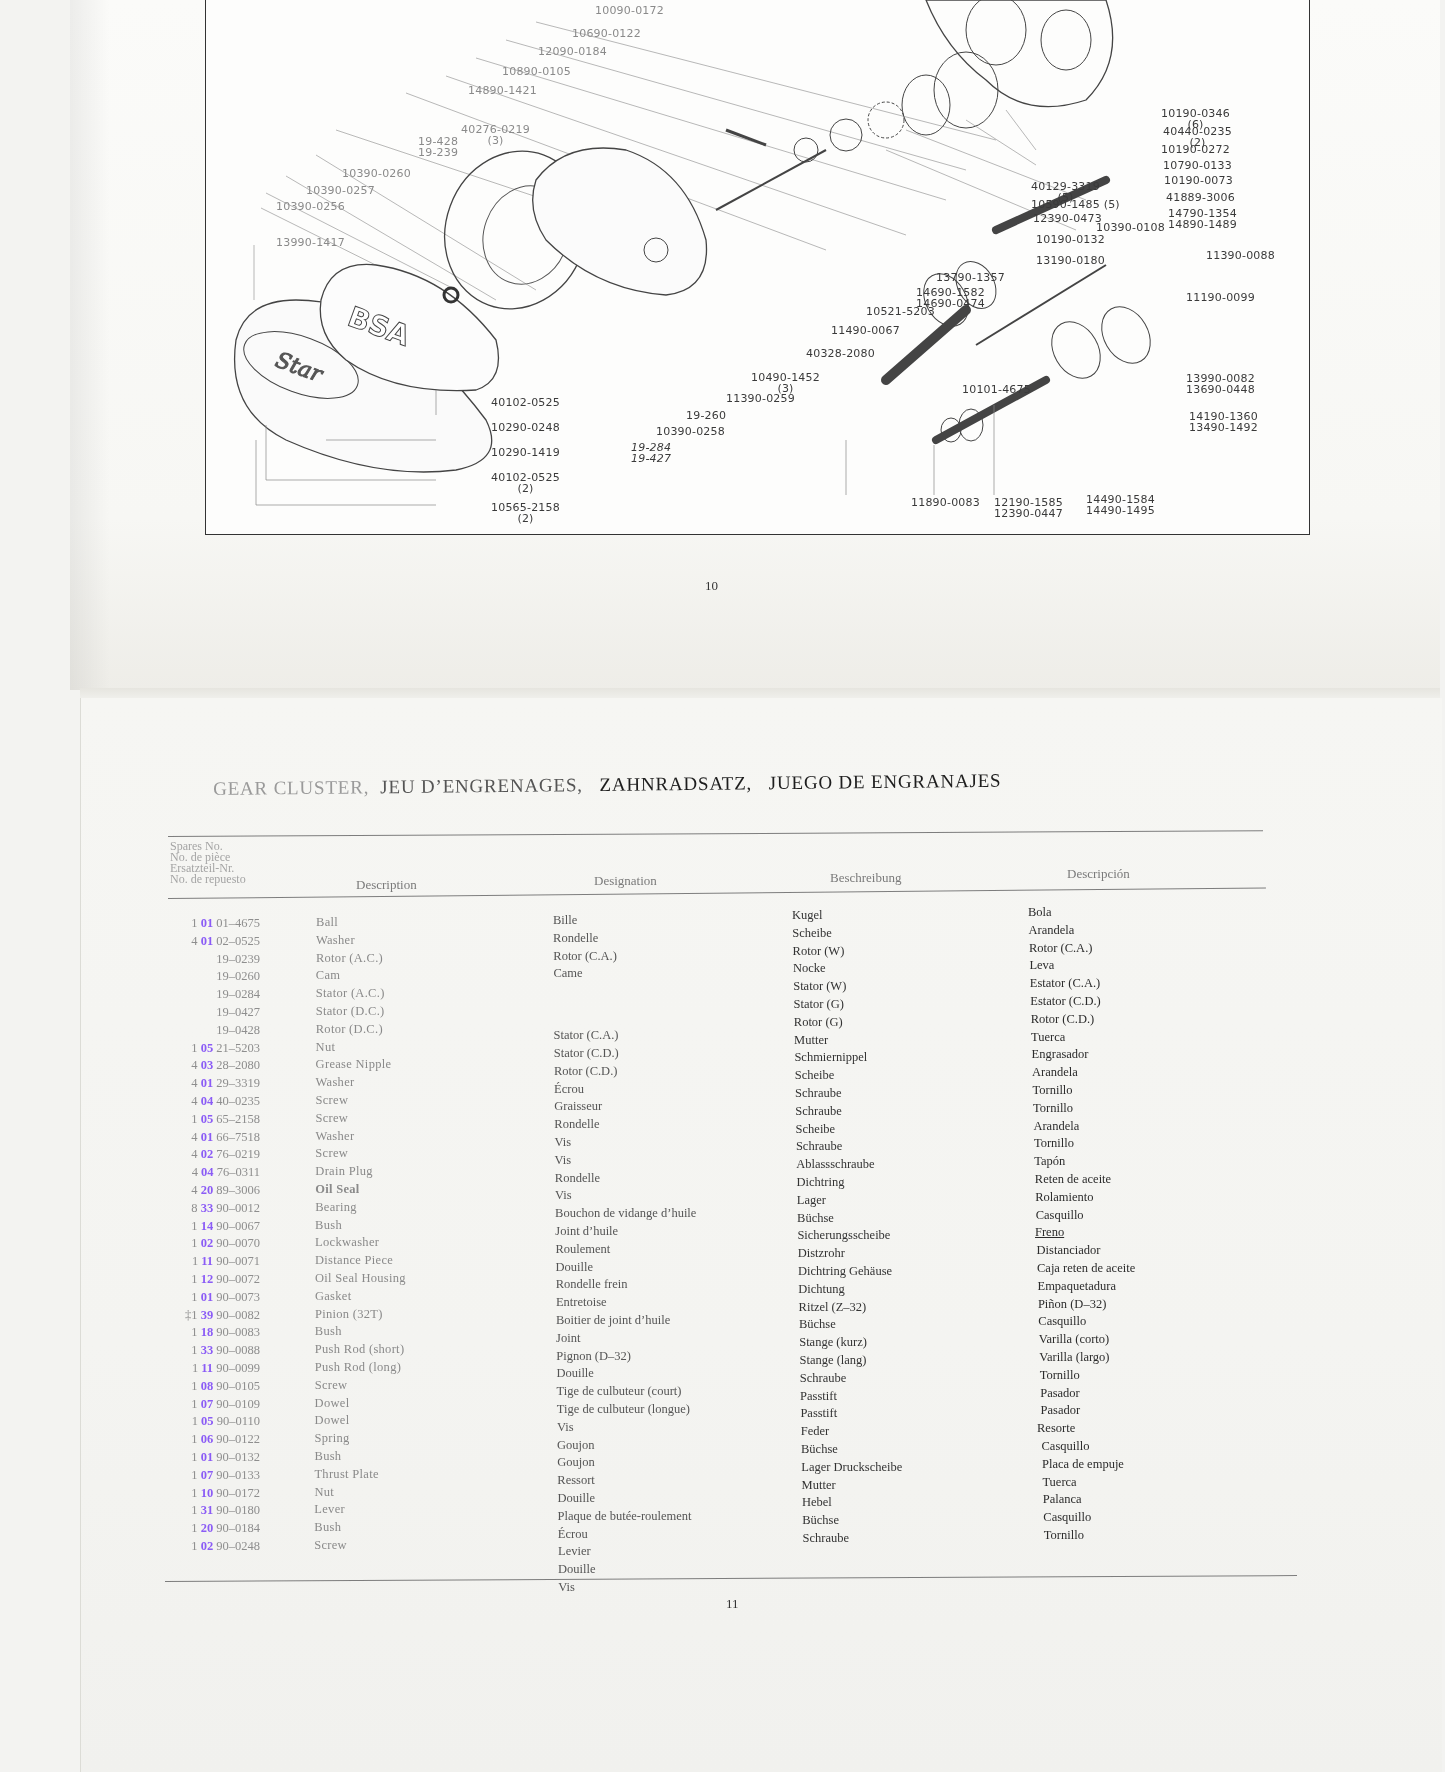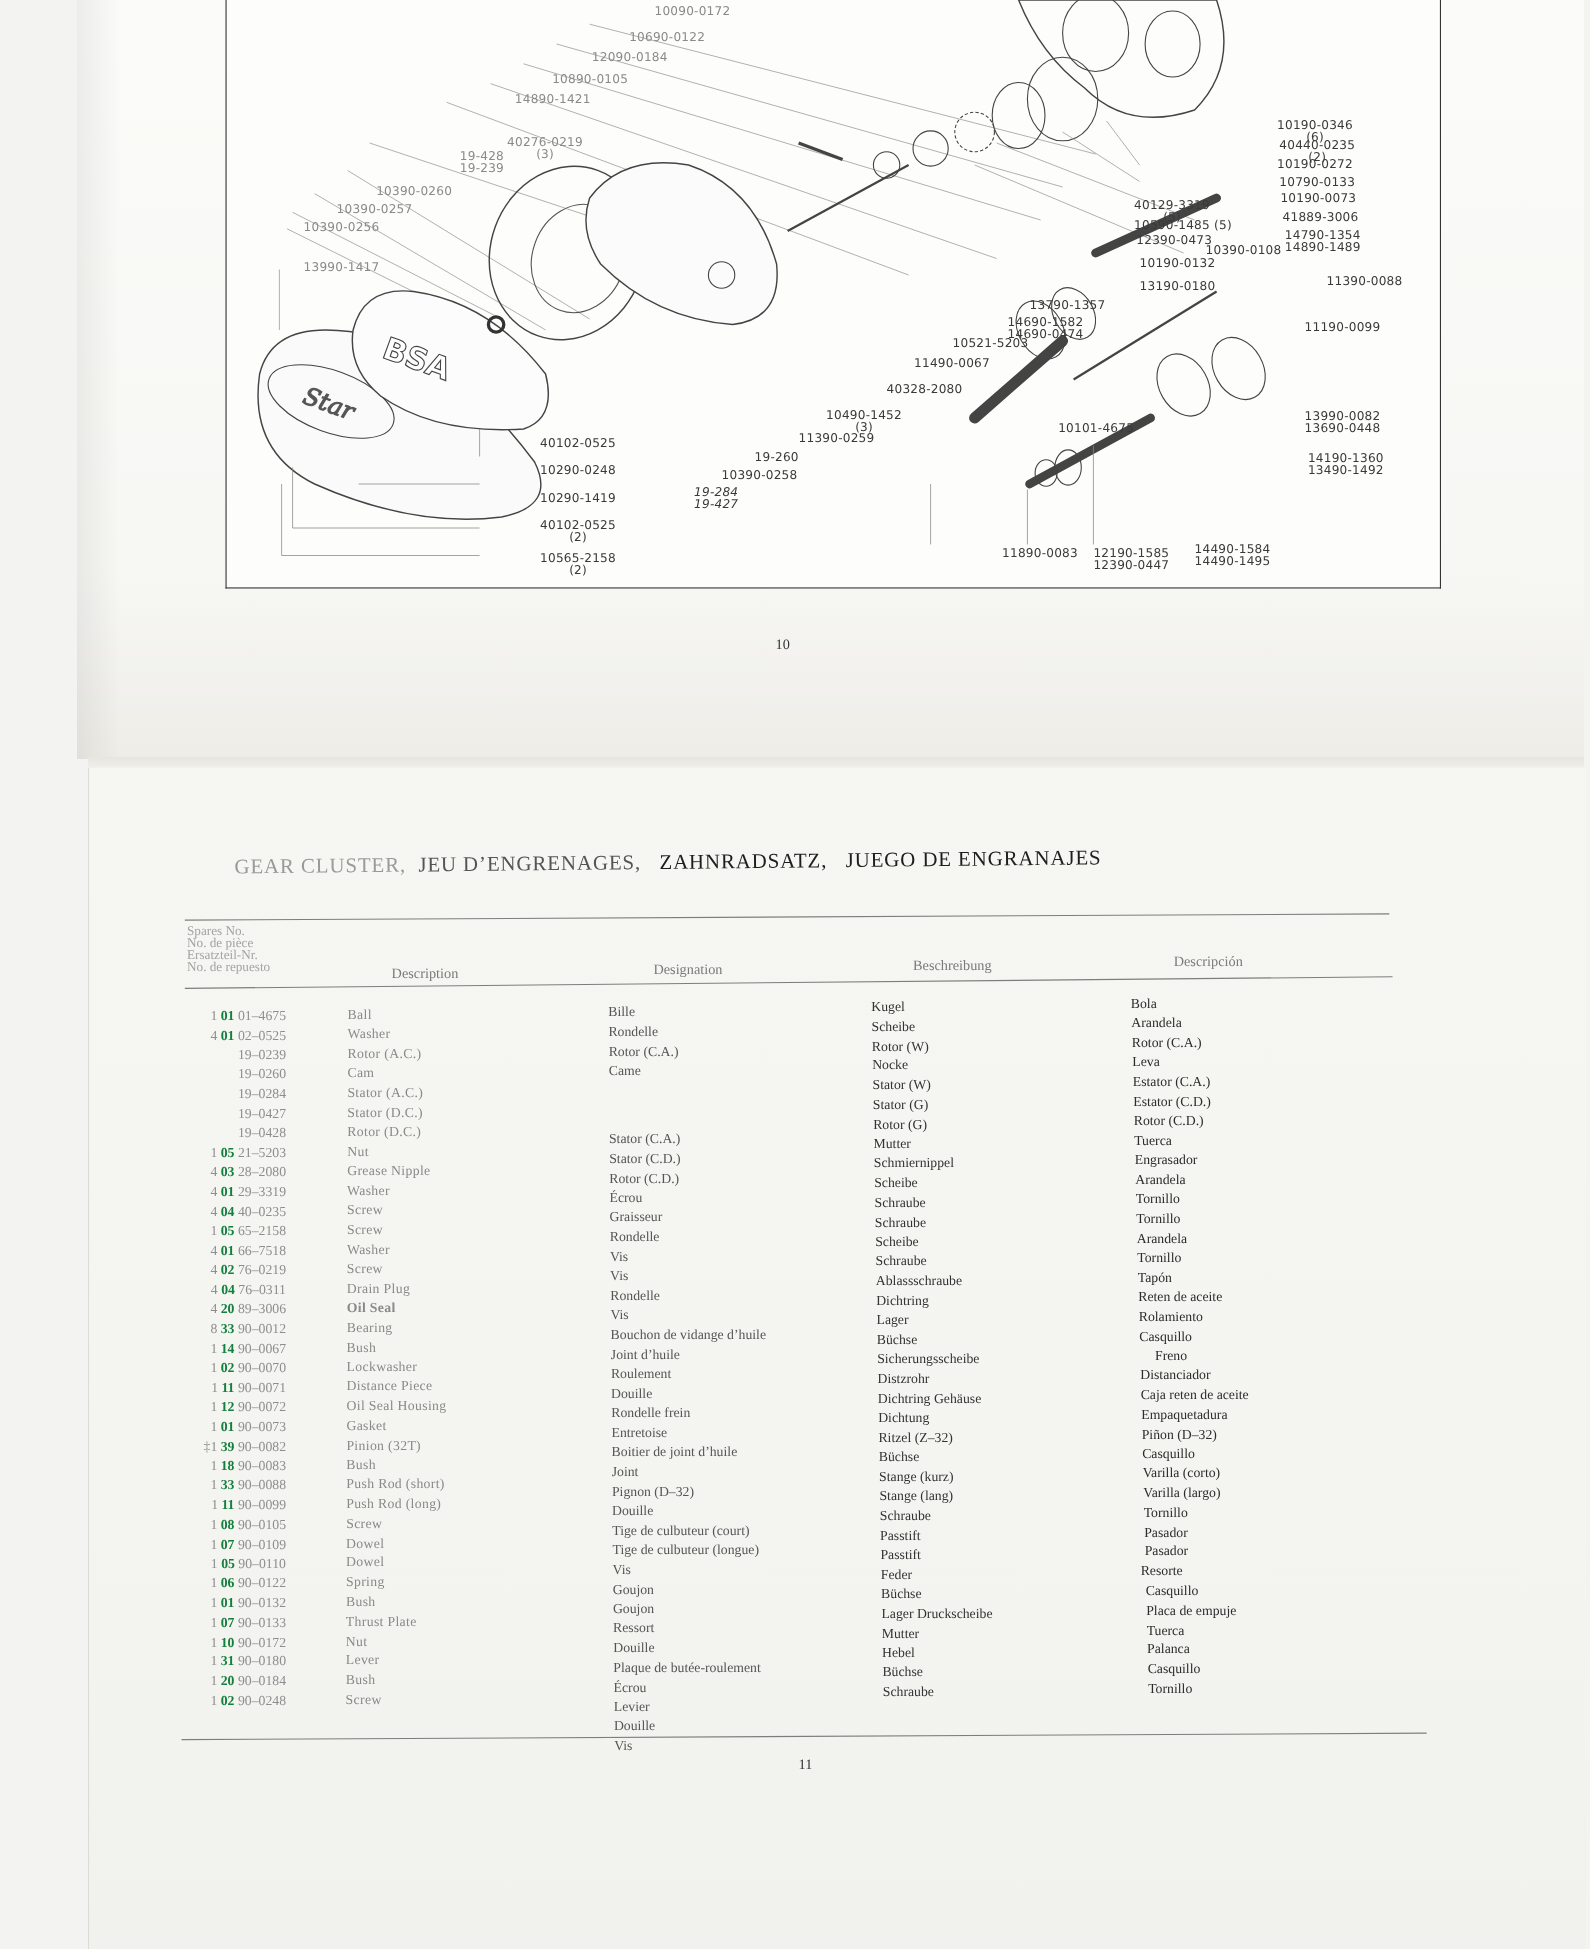--- a/index.html
+++ b/index.html
@@ -57,21 +57,21 @@
   }
   .hdr-spares {
     position: absolute; left: 170px; top: 841px; font-size: 12px; line-height: 11px; color: #a4a4a4;
   }
   .col-head { position: absolute; font-size: 13px; color: #7a7a7a; white-space: nowrap; }
   .col {
     position: absolute; font-size: 12.5px; line-height: 17.8px; white-space: nowrap;
   }
   .col .row { height: 17.8px; }
   .col-no { left: 176px; top: 915px; color: #8e8e8e; text-align: right; width: 84px; }
-  .col-no b { color: #15803d; font-weight: bold; }
+  .col-no b { color: #8b5cf6; font-weight: bold; }
   .col-en { left: 316px; top: 914px; color: #8a8a8a; letter-spacing: 0.3px; }
   .col-fr { left: 553px; top: 912px; color: #555; }
   .col-de { left: 792px; top: 907px; color: #333; }
   .col-es { left: 1028px; top: 904px; color: #2c2c2c; }
   .page-num-11 { position: absolute; left: 726px; top: 1596px; font-size: 13px; color: #333; }
 </style>
 </head>
 <body>
 
 <div class="page-top">
@@ -402,21 +402,21 @@
     <div class="row" style="margin-left: 3.6px;">Engrasador</div>
     <div class="row" style="margin-left: 4px;">Arandela</div>
     <div class="row" style="margin-left: 4.5px;">Tornillo</div>
     <div class="row" style="margin-left: 5px;">Tornillo</div>
     <div class="row" style="margin-left: 5.4px;">Arandela</div>
     <div class="row" style="margin-left: 5.9px;">Tornillo</div>
     <div class="row" style="margin-left: 6.3px;">Tapón</div>
     <div class="row" style="margin-left: 6.8px;">Reten de aceite</div>
     <div class="row" style="margin-left: 7.2px;">Rolamiento</div>
     <div class="row" style="margin-left: 7.7px;">Casquillo</div>
-    <div class="row" style="margin-left: 22px;">Freno</div>
+    <div class="row" style="margin-left: 7px; text-decoration: underline;">Freno</div>
     <div class="row" style="margin-left: 8.6px;">Distanciador</div>
     <div class="row" style="margin-left: 9px;">Caja reten de aceite</div>
     <div class="row" style="margin-left: 9.5px;">Empaquetadura</div>
     <div class="row" style="margin-left: 9.9px;">Piñon (D–32)</div>
     <div class="row" style="margin-left: 10.3px;">Casquillo</div>
     <div class="row" style="margin-left: 10.8px;">Varilla (corto)</div>
     <div class="row" style="margin-left: 11.3px;">Varilla (largo)</div>
     <div class="row" style="margin-left: 11.7px;">Tornillo</div>
     <div class="row" style="margin-left: 12.2px;">Pasador</div>
     <div class="row" style="margin-left: 12.6px;">Pasador</div>

